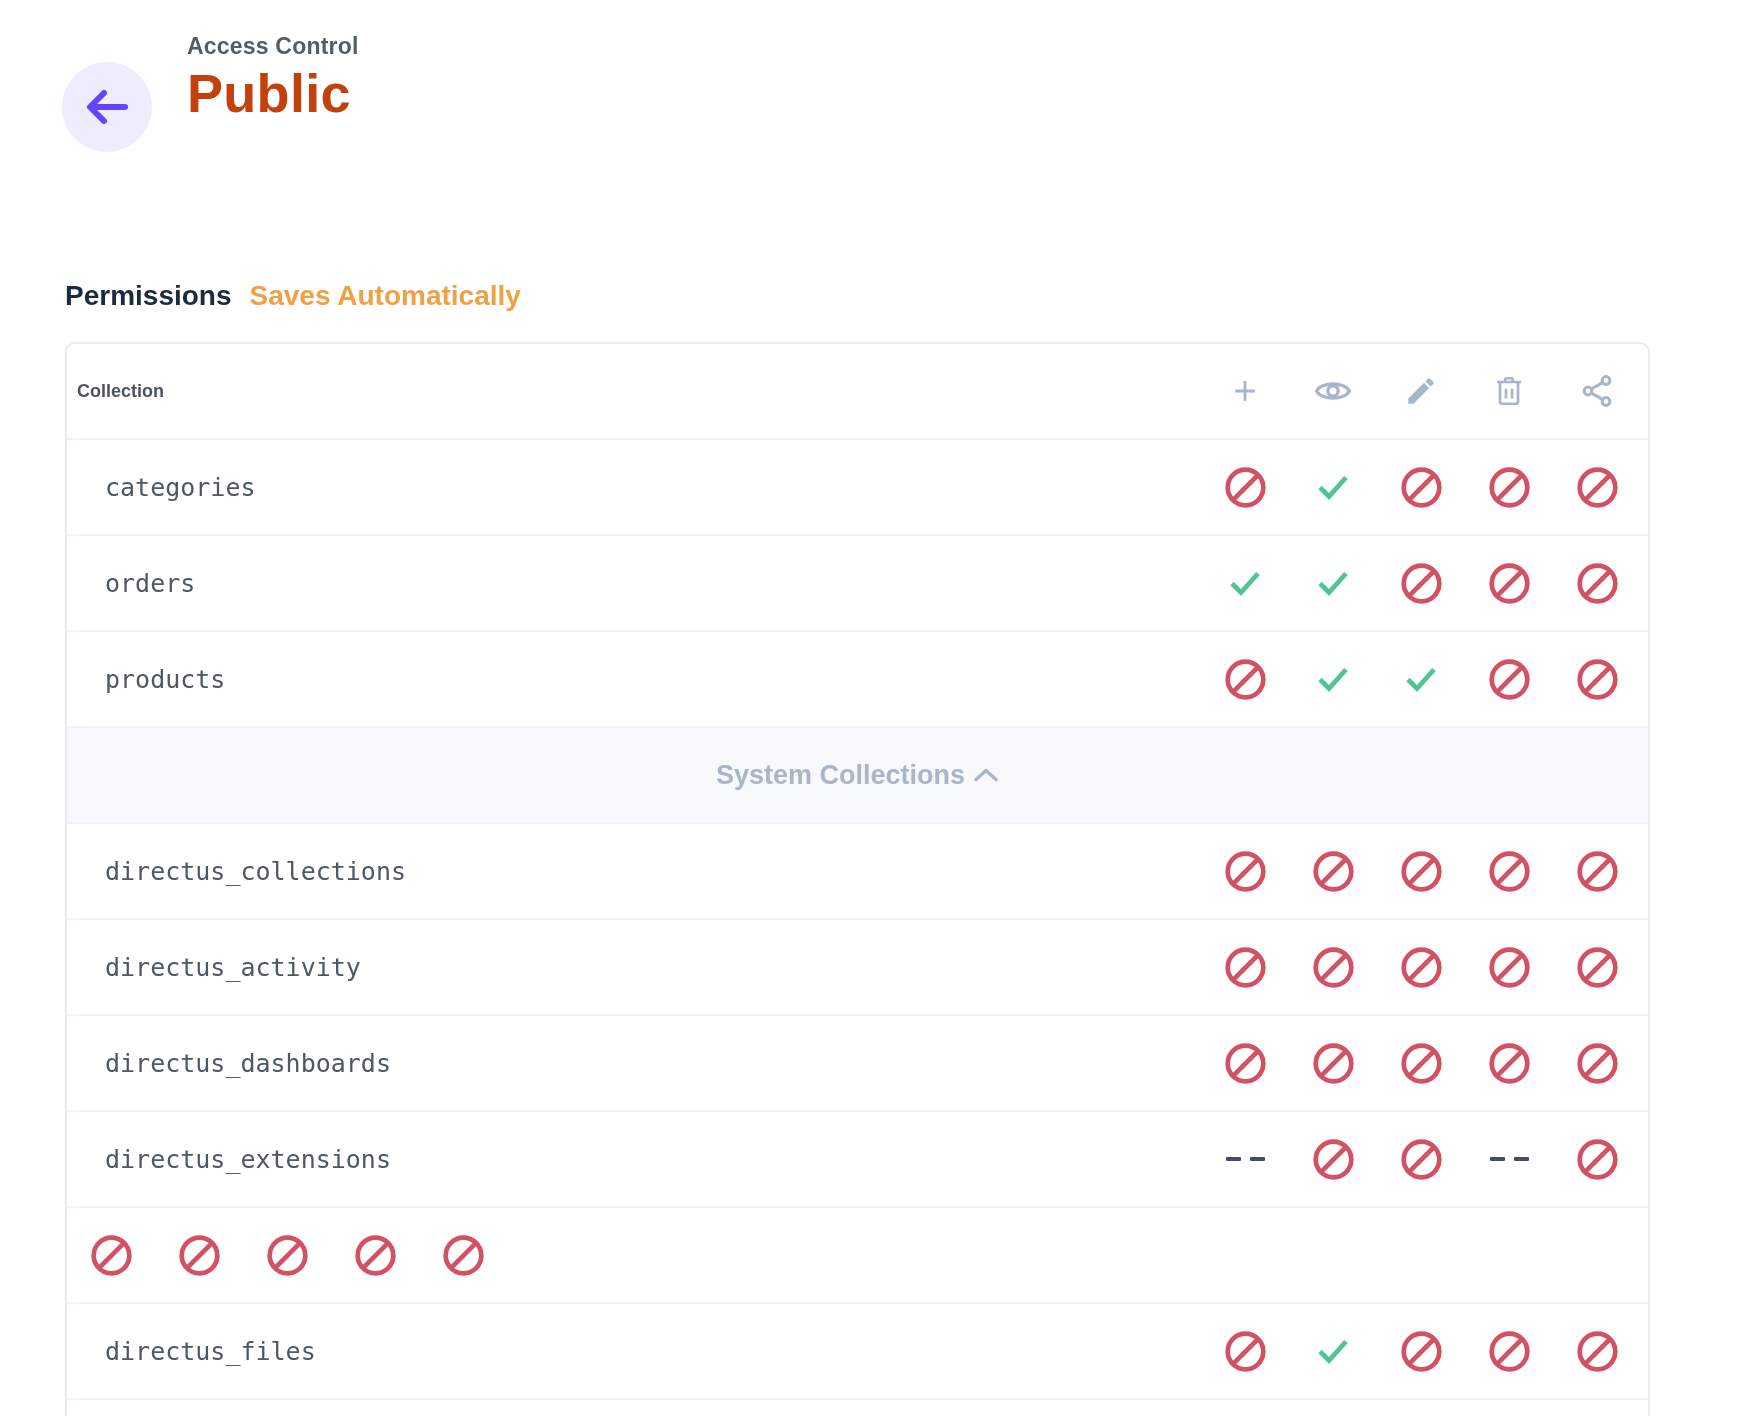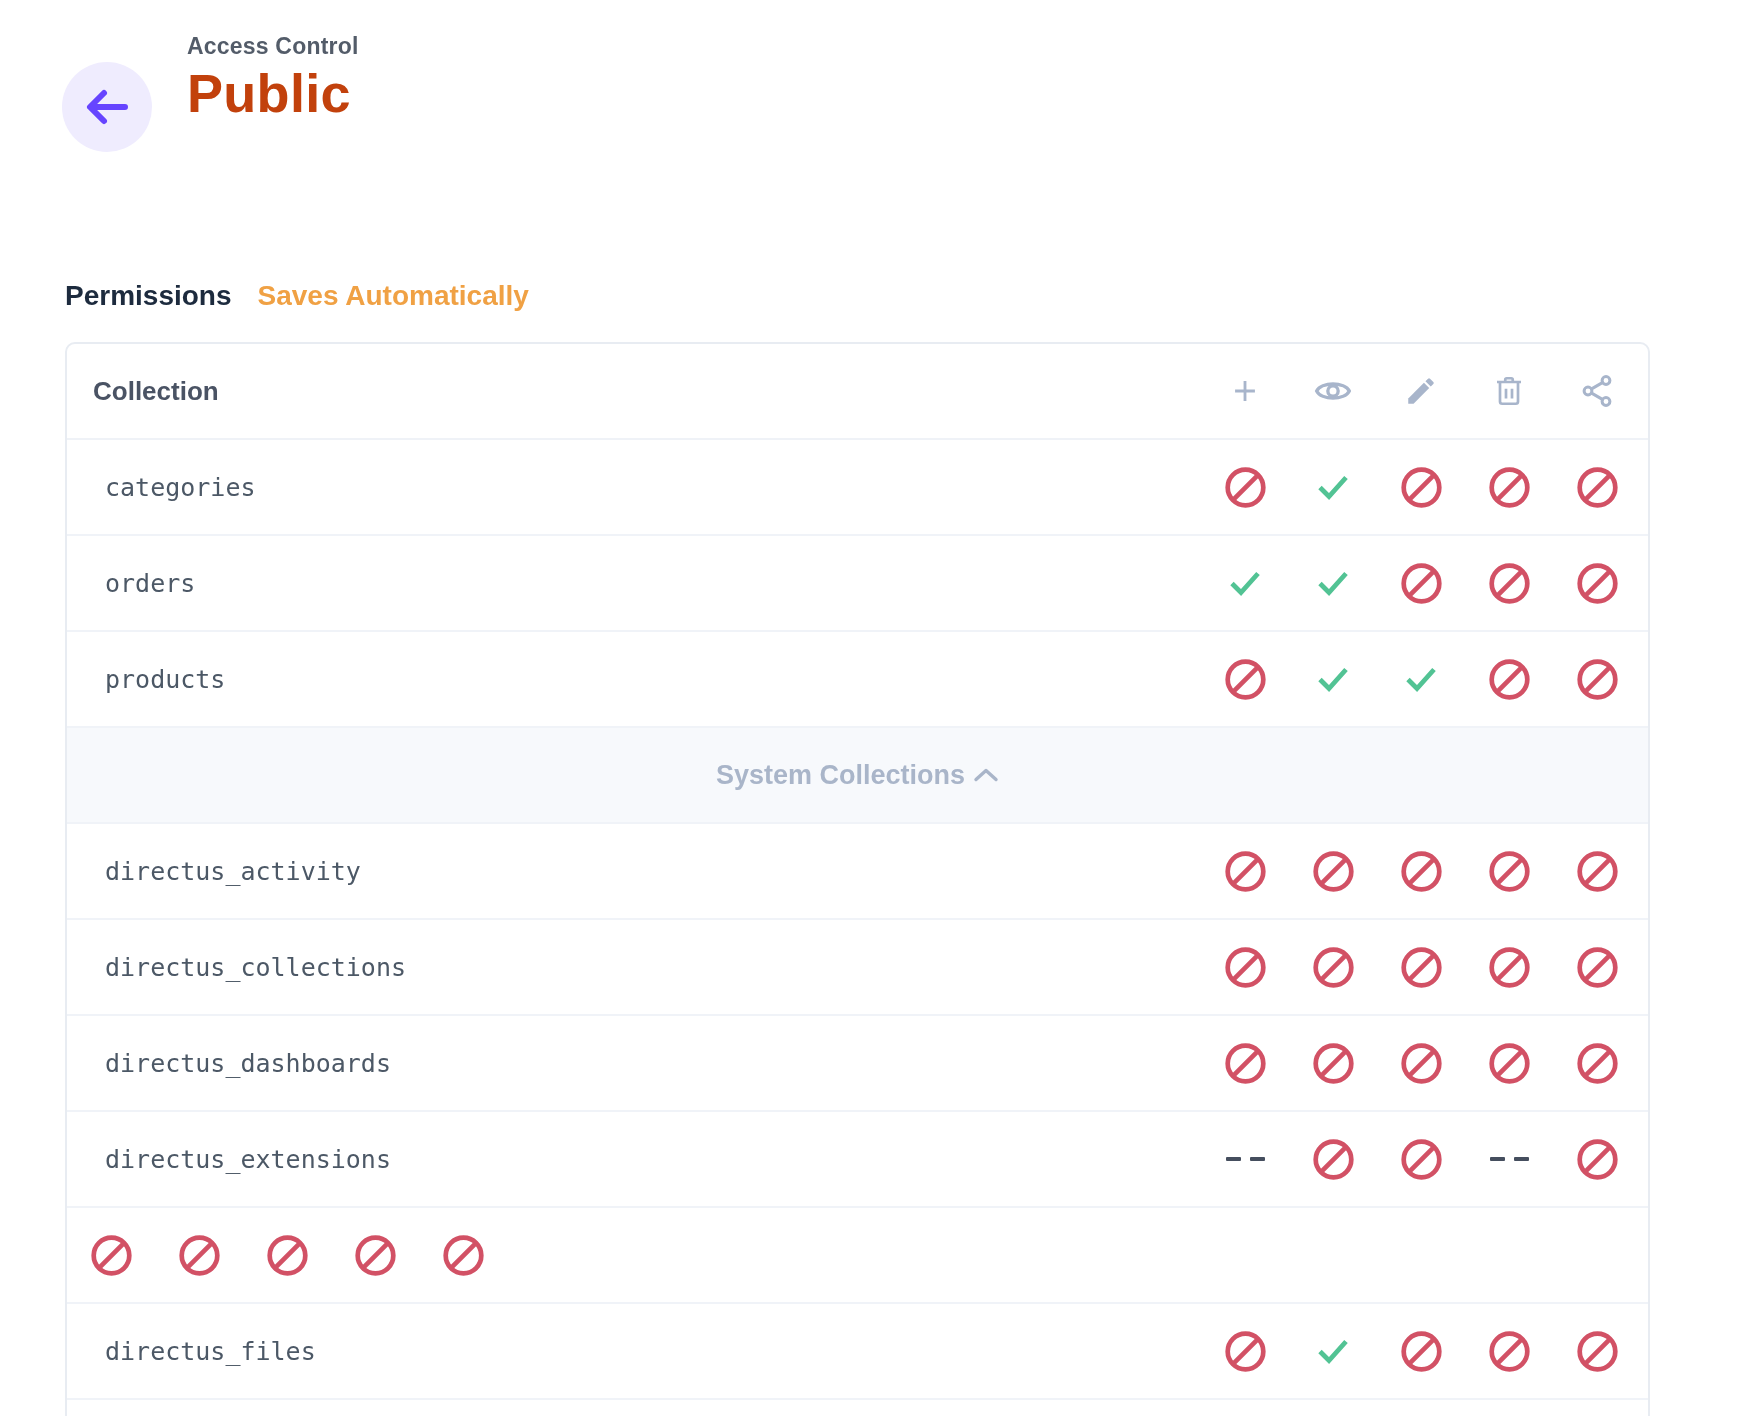--- a/index.html
+++ b/index.html
@@ -29,43 +29,43 @@
     letter-spacing: 0.2px; line-height: 28px;
   }
   .page-title {
     font-size: 54px; font-weight: 800; color: #c2410c;
     letter-spacing: 0.3px; line-height: 54px; margin-top: 6px;
   }
 
   
   .permissions-heading {
     position: absolute; left: 65px; top: 280px;
-    display: flex; gap: 26px; align-items: baseline;
+    display: flex; gap: 18px; align-items: baseline;
     font-size: 28px; font-weight: 700; justify-content: center;
   }
   .permissions-label { color: #1D2B3E; }
   .autosave { color: #F0A144; }
 
   
   .card {
     position: absolute; left: 65px; top: 342px;
     width: 1585px; height: 1200px;
     background: #ffffff;
     border: 2px solid #E8ECF2;
     border-radius: 10px;
     overflow: hidden;
   }
   .thead {
     height: 96px;
     border-bottom: 2px solid #EFF2F7;
     display: flex; align-items: center;
   }
   .collection-header {
-    flex: 1; padding-left: 26px;
-    font-size: 26px; font-weight: 700; color: #4A5364;
+    flex: 1; padding-left: 10px;
+    font-size: 18px; font-weight: 700; color: #4A5364;
   }
   .actions-head { display: flex; padding-right: 7px; }
   .action-col {
     width: 88px; display: flex; align-items: center; justify-content: center;
     color: #A8B5CB;
   }
 
   .row {
     height: 96px;
     border-bottom: 2px solid #F0F3F8;
@@ -268,56 +268,56 @@
     <span>System Collections</span>
     <span style="display:flex;">
       <svg width="26" height="16" viewBox="0 0 26 16" fill="none">
         <path d="M3 12.5 L13 3.5 L23 12.5" stroke="#A9B5C9" stroke-width="3.4" stroke-linecap="round" stroke-linejoin="round"></path>
       </svg>
     </span>
   </div>
 
   <div id="system-rows">
       <div class="row">
+        <div class="row-name">directus_collections</div>
+        <div class="perm-cells">
+          <div class="perm-cell">
+            <svg width="45" height="45" viewBox="0 0 44 44" fill="none">
+              <circle cx="22" cy="22" r="17.4" stroke="#D25165" stroke-width="4.6"></circle>
+              <path d="M9.9 34.1 L34.1 9.9" stroke="#D25165" stroke-width="4.6"></path>
+            </svg>
+          </div>
+          <div class="perm-cell">
+            <svg width="45" height="45" viewBox="0 0 44 44" fill="none">
+              <circle cx="22" cy="22" r="17.4" stroke="#D25165" stroke-width="4.6"></circle>
+              <path d="M9.9 34.1 L34.1 9.9" stroke="#D25165" stroke-width="4.6"></path>
+            </svg>
+          </div>
+          <div class="perm-cell">
+            <svg width="45" height="45" viewBox="0 0 44 44" fill="none">
+              <circle cx="22" cy="22" r="17.4" stroke="#D25165" stroke-width="4.6"></circle>
+              <path d="M9.9 34.1 L34.1 9.9" stroke="#D25165" stroke-width="4.6"></path>
+            </svg>
+          </div>
+          <div class="perm-cell">
+            <svg width="45" height="45" viewBox="0 0 44 44" fill="none">
+              <circle cx="22" cy="22" r="17.4" stroke="#D25165" stroke-width="4.6"></circle>
+              <path d="M9.9 34.1 L34.1 9.9" stroke="#D25165" stroke-width="4.6"></path>
+            </svg>
+          </div>
+          <div class="perm-cell">
+            <svg width="45" height="45" viewBox="0 0 44 44" fill="none">
+              <circle cx="22" cy="22" r="17.4" stroke="#D25165" stroke-width="4.6"></circle>
+              <path d="M9.9 34.1 L34.1 9.9" stroke="#D25165" stroke-width="4.6"></path>
+            </svg>
+          </div>
+        </div>
+      </div>
+      <div class="row">
         <div class="row-name">directus_activity</div>
-        <div class="perm-cells">
-          <div class="perm-cell">
-            <svg width="45" height="45" viewBox="0 0 44 44" fill="none">
-              <circle cx="22" cy="22" r="17.4" stroke="#D25165" stroke-width="4.6"></circle>
-              <path d="M9.9 34.1 L34.1 9.9" stroke="#D25165" stroke-width="4.6"></path>
-            </svg>
-          </div>
-          <div class="perm-cell">
-            <svg width="45" height="45" viewBox="0 0 44 44" fill="none">
-              <circle cx="22" cy="22" r="17.4" stroke="#D25165" stroke-width="4.6"></circle>
-              <path d="M9.9 34.1 L34.1 9.9" stroke="#D25165" stroke-width="4.6"></path>
-            </svg>
-          </div>
-          <div class="perm-cell">
-            <svg width="45" height="45" viewBox="0 0 44 44" fill="none">
-              <circle cx="22" cy="22" r="17.4" stroke="#D25165" stroke-width="4.6"></circle>
-              <path d="M9.9 34.1 L34.1 9.9" stroke="#D25165" stroke-width="4.6"></path>
-            </svg>
-          </div>
-          <div class="perm-cell">
-            <svg width="45" height="45" viewBox="0 0 44 44" fill="none">
-              <circle cx="22" cy="22" r="17.4" stroke="#D25165" stroke-width="4.6"></circle>
-              <path d="M9.9 34.1 L34.1 9.9" stroke="#D25165" stroke-width="4.6"></path>
-            </svg>
-          </div>
-          <div class="perm-cell">
-            <svg width="45" height="45" viewBox="0 0 44 44" fill="none">
-              <circle cx="22" cy="22" r="17.4" stroke="#D25165" stroke-width="4.6"></circle>
-              <path d="M9.9 34.1 L34.1 9.9" stroke="#D25165" stroke-width="4.6"></path>
-            </svg>
-          </div>
-        </div>
-      </div>
-      <div class="row">
-        <div class="row-name">directus_collections</div>
         <div class="perm-cells">
           <div class="perm-cell">
             <svg width="45" height="45" viewBox="0 0 44 44" fill="none">
               <circle cx="22" cy="22" r="17.4" stroke="#D25165" stroke-width="4.6"></circle>
               <path d="M9.9 34.1 L34.1 9.9" stroke="#D25165" stroke-width="4.6"></path>
             </svg>
           </div>
           <div class="perm-cell">
             <svg width="45" height="45" viewBox="0 0 44 44" fill="none">
               <circle cx="22" cy="22" r="17.4" stroke="#D25165" stroke-width="4.6"></circle>

